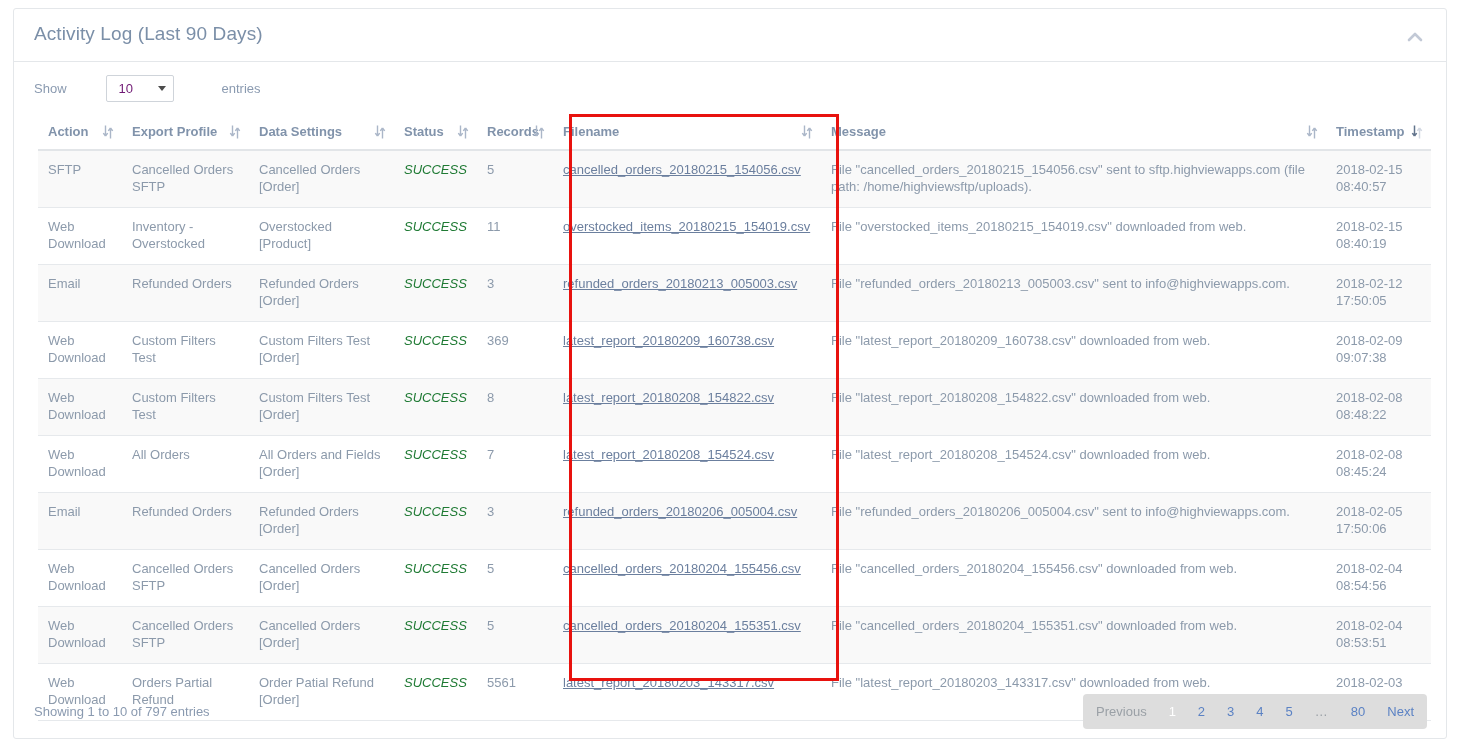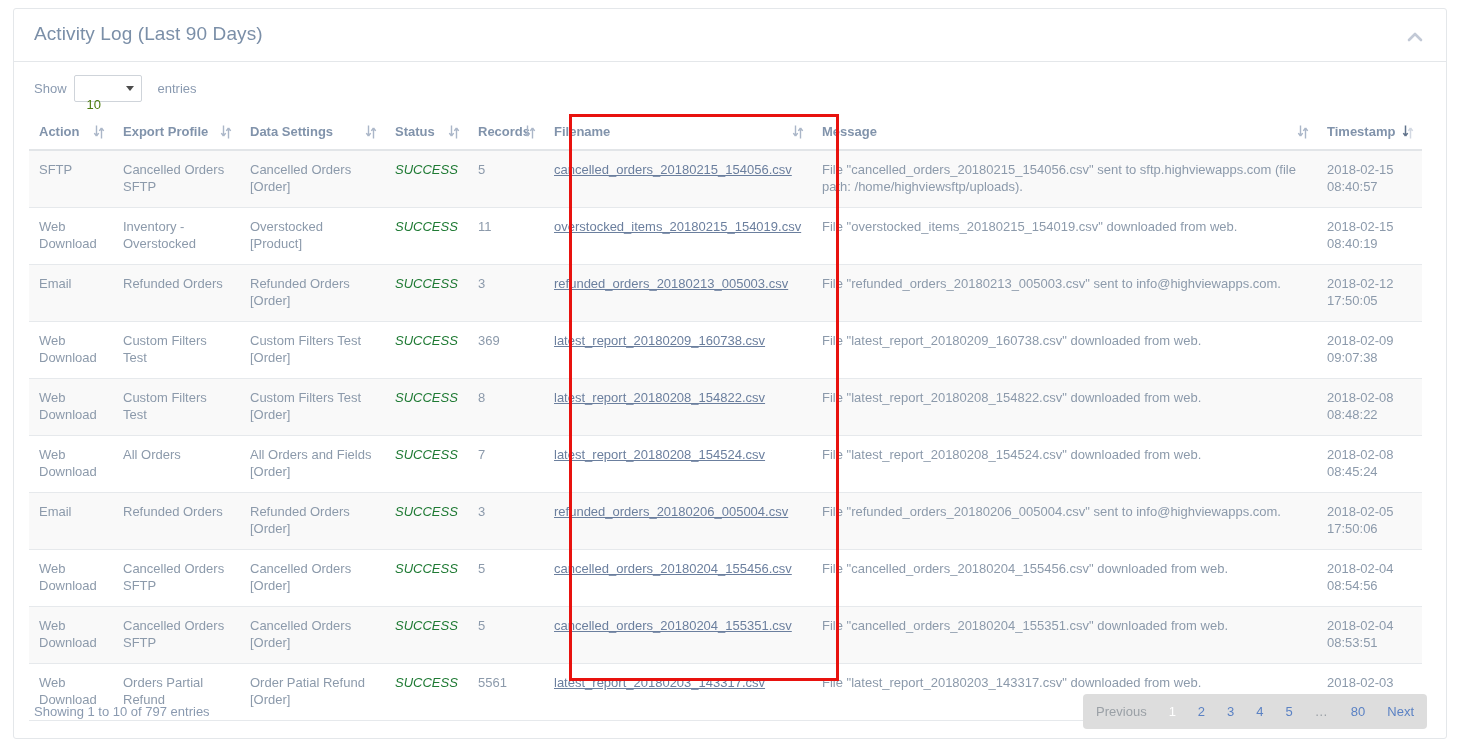--- a/index.html
+++ b/index.html
@@ -64,40 +64,40 @@
   }
   .length-wrap {
     position: absolute;
     left: 20px;
     top: 13px;
     display: flex;
     align-items: center;
     font-size: 13px;
     color: #8a9ab0;
     white-space: nowrap;
+    gap: 32px;
   }
   .length-wrap .lbl-before { margin-right: 7px; }
   .length-wrap .lbl-after { margin-left: 16px; }
   .length-select {
     position: relative;
     width: 68px;
     height: 27px;
     border: 1px solid #cfd4da;
     background: #fff;
     border-radius: 2px;
     box-sizing: border-box;
     cursor: pointer;
   }
   .length-select .val {
     position: absolute;
     left: 12px;
     top: 5px;
     font-size: 13px;
-    color: #4d7c0f;
-    margin-top: 16px;
+    color: #701a75;
   }
   .length-select .caret {
     position: absolute;
     right: 7px;
     top: 10px;
     width: 0; height: 0;
     border-left: 4px solid transparent;
     border-right: 4px solid transparent;
     border-top: 5px solid #4c4c4c;
   }
@@ -125,21 +125,21 @@
     padding: 0 6px;
     font-family: "Liberation Sans", sans-serif;
     font-size: 13px;
     color: #4c4c4c;
     outline: none;
   }
 
   
   table.dt {
     position: absolute;
-    left: 15px;
+    left: 24px;
     top: 105px;
     width: 1393px;
     border-collapse: collapse;
     table-layout: fixed;
   }
   table.dt th {
     text-align: left;
     font-size: 13px;
     font-weight: bold;
     color: #8193ab;

